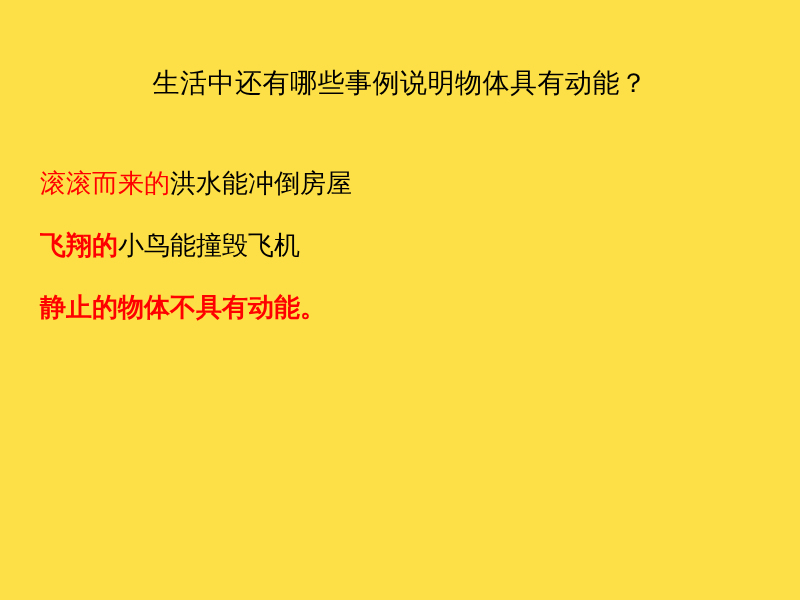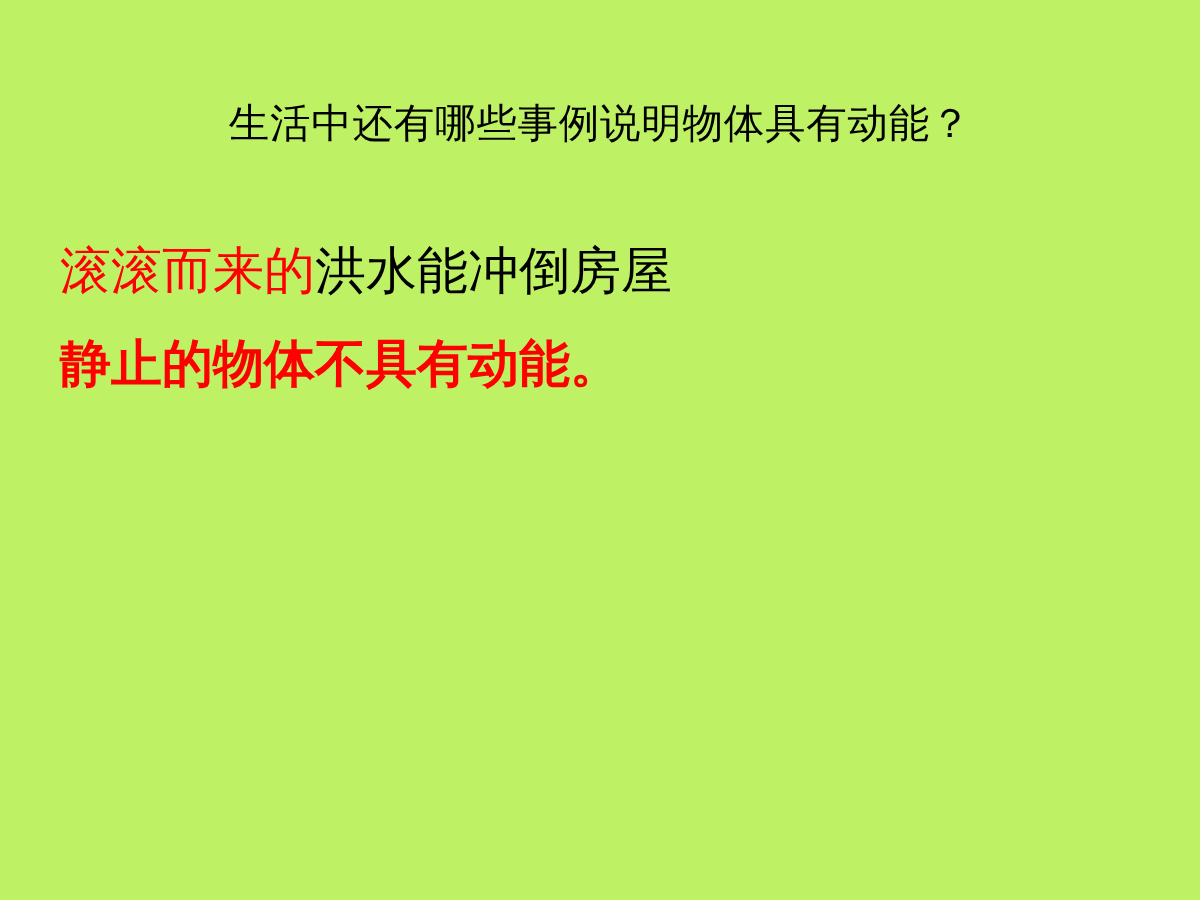--- a/index.html
+++ b/index.html
@@ -10,21 +10,21 @@
     width: 800px;
     height: 600px;
     background: #ffffff;
     font-family: "DejaVu Serif", "Liberation Serif", serif;
     overflow: hidden;
   }
   .slide {
     position: relative;
     width: 800px;
     height: 600px;
-    background: #bef264;
+    background: #fde047;
     box-sizing: border-box;
   }
   .slide-title {
     position: absolute;
     left: 0;
     top: 66px;
     width: 800px;
     text-align: center;
     font-size: 27px;
     line-height: 34px;
@@ -32,25 +32,25 @@
     letter-spacing: 0.5px;
     font-family: "DejaVu Serif", "Liberation Serif", serif;
   }
   .body-block {
     position: absolute;
     left: 40px;
     top: 160px;
     width: 720px;
   }
   .body-line {
-    font-size: 34px;
+    font-size: 26px;
     line-height: 32px;
     color: #000000;
     white-space: nowrap;
-    font-family: Liberation Mono, monospace;
+    font-family: Liberation Serif, serif;
   }
   .ln-1 { margin-top: 8px; }
   .ln-2 { margin-top: 14px; }
   .ln-3 { margin-top: 30px; }
   .ln-4 { margin-top: 30px; }
   .ln-5 { margin-top: 30px; }
   .seg-red {
     color: #ff0000;
   }
   .seg-black {
@@ -67,20 +67,23 @@
 
   <div class="slide-title">生活中还有哪些事例说明物体具有动能？</div>
 
   <div class="body-block">
 
     <div class="body-line ln-1">
       <span class="seg-red">滚滚而来的</span><span class="seg-black">洪水能冲倒房屋</span>
     </div>
 
 
+    <div class="body-line ln-3">
+      <span class="seg-red bold">飞翔的</span><span class="seg-black">小鸟能撞毁飞机</span>
+    </div>
 
 
     <div class="body-line ln-5">
       <span class="seg-red bold">静止的物体不具有动能。</span>
     </div>
 
   </div>
 </div>
 
 </body></html>

